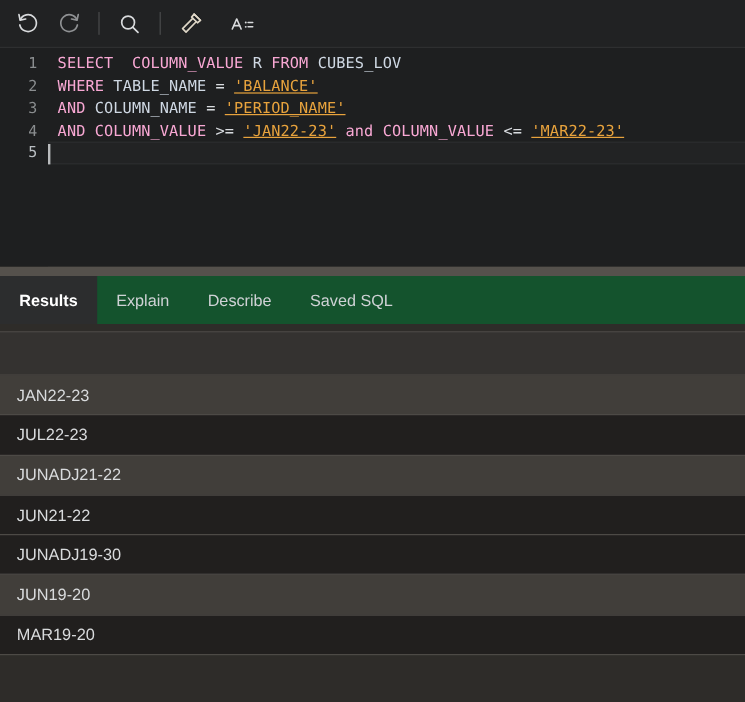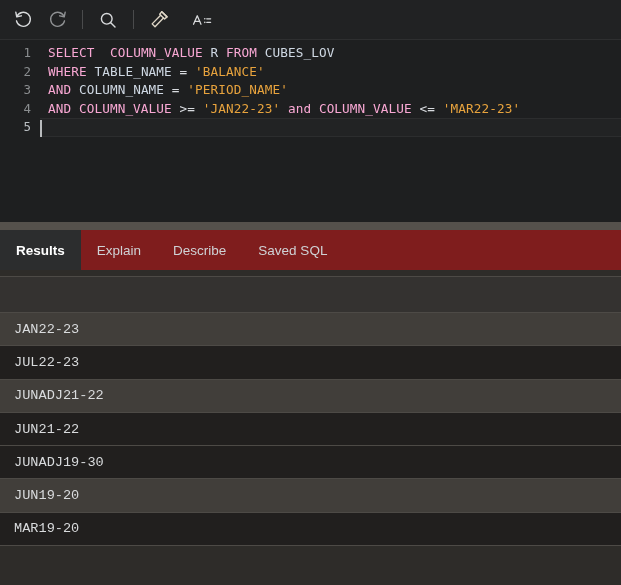--- a/index.html
+++ b/index.html
@@ -94,21 +94,21 @@
   .code .cl.active {
     border-top: 1px solid #2c2d2e;
     border-bottom: 1px solid #2c2d2e;
     background: #222324;
     margin-left: -8px;
     padding-left: 16px;
     position: relative;
   }
   .kw   { color: #f9a8d4; }
   .idf  { color: #cfd8e3; }
-  .str  { color: #e8a33d; }
+  .str  { color: #e8a33d; text-decoration: underline; }
   .op   { color: #d9dce0; }
 
   .caret {
     position: absolute;
     left: 8px;
     top: 1px;
     width: 2px;
     height: 17px;
     background: #b9bbbd;
   }
@@ -118,21 +118,21 @@
     height: 8px;
     min-height: 8px;
     background: #55514c;
     cursor: row-resize;
   }
 
   
   .tabbar {
     height: 40px;
     min-height: 40px;
-    background: #7f1d1d;
+    background: #14532d;
     display: flex;
     align-items: stretch;
     position: relative;
   }
   .tab {
     display: flex;
     align-items: center;
     padding: 0 16px;
     font-size: 13.5px;
     color: #cfd2d5;
@@ -149,21 +149,20 @@
   .results {
     flex: 1;
     background: #2e2c29;
     overflow: hidden;
     padding-top: 6px;
   }
   .rtable {
     width: 621px;
     border-collapse: collapse;
     table-layout: fixed;
-    font-family: Liberation Mono, monospace;
   }
   .rtable td {
     height: 33.3px;
     padding: 0 14px;
     font-size: 13.6px;
     color: #d9dbdd;
     border-top: 1px solid #4d4a46;
     border-bottom: 1px solid #4d4a46;
     vertical-align: middle;
     overflow: hidden;

